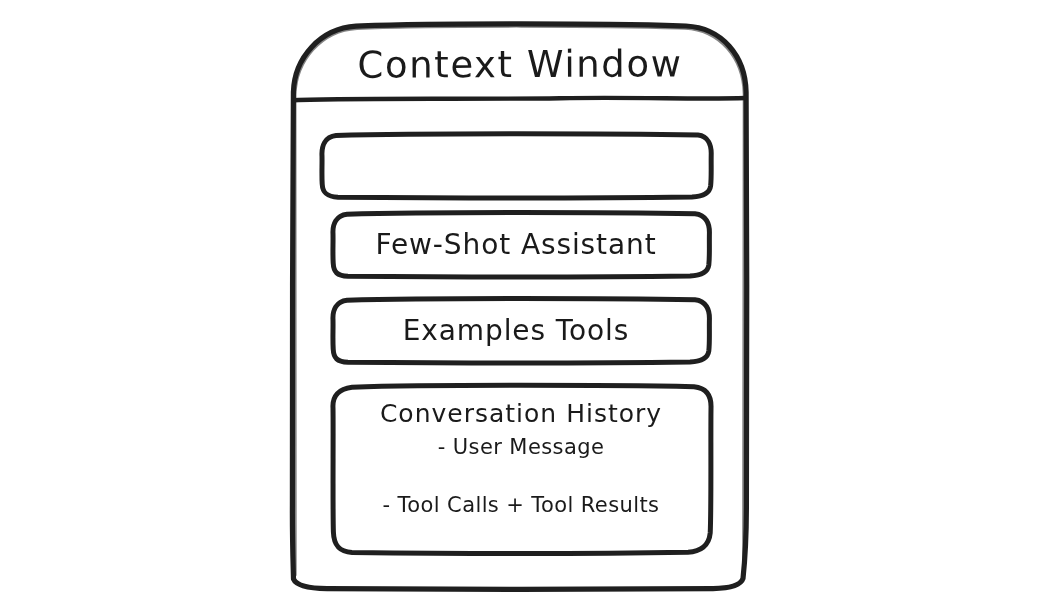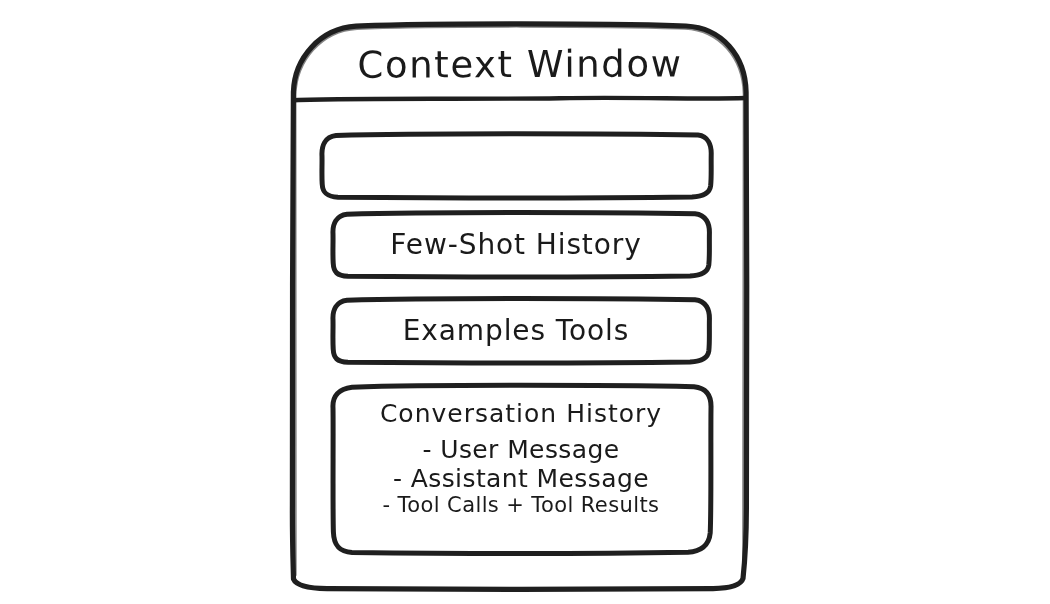--- a/index.html
+++ b/index.html
@@ -94,21 +94,21 @@
     font-size: 25px;
     letter-spacing: 1px;
   }
   .history-line {
     position: absolute;
     left: 330px;
     width: 382px;
     text-align: center;
     white-space: nowrap;
     color: #1a1a1a;
-    font-size: 25px;
+    font-size: 21px;
     letter-spacing: 0.4px;
     line-height: 1;
   }
   #hist-0 { top: 437px; }
   #hist-1 { top: 466px; }
   #hist-2 { top: 495px; font-size: 21px; }
   #hist-3 { top: 524px; }
 </style>
 </head>
 <body>
@@ -189,23 +189,22 @@
                C 600.0 553.6 442.0 553.4 352.0 552.4
                C 339.0 551.8 333.8 545.0 333.4 532.0
                C 332.6 508.0 333.4 432.0 333.0 408.0 Z"></path>
     </g>
 
   </svg>
 
   <div class="txt hand" id="title">Context Window</div>
 
 
-  <div class="txt hand box-label" id="label-fewshot">Few-Shot History</div>
+  <div class="txt hand box-label" id="label-fewshot">Few-Shot Assistant</div>
 
   <div class="txt hand box-label" id="label-tools">Examples Tools</div>
 
   <div class="txt hand box-label" id="label-history">Conversation History</div>
 
   <div class="history-line hand" id="hist-0">- User Message</div>
-  <div class="history-line hand" id="hist-1">- Assistant Message</div>
   <div class="history-line hand" id="hist-2">- Tool Calls + Tool Results</div>
 
 </div>
 
 </body></html>

